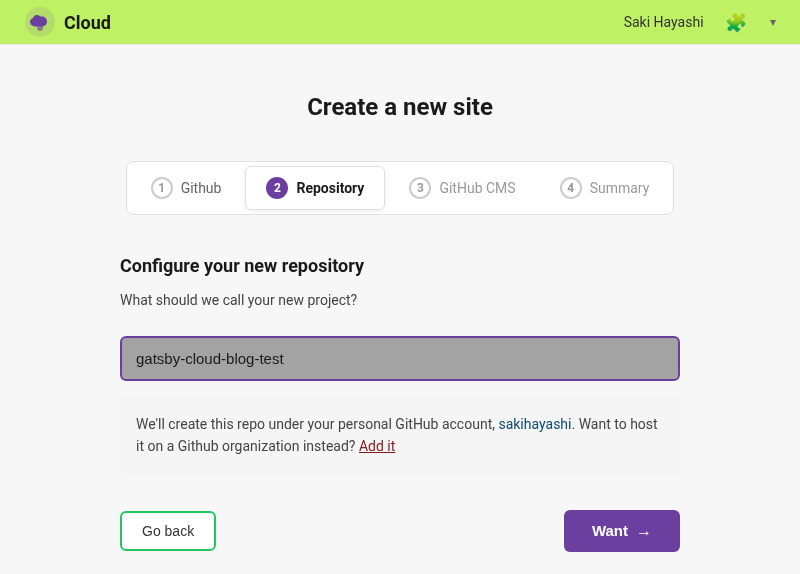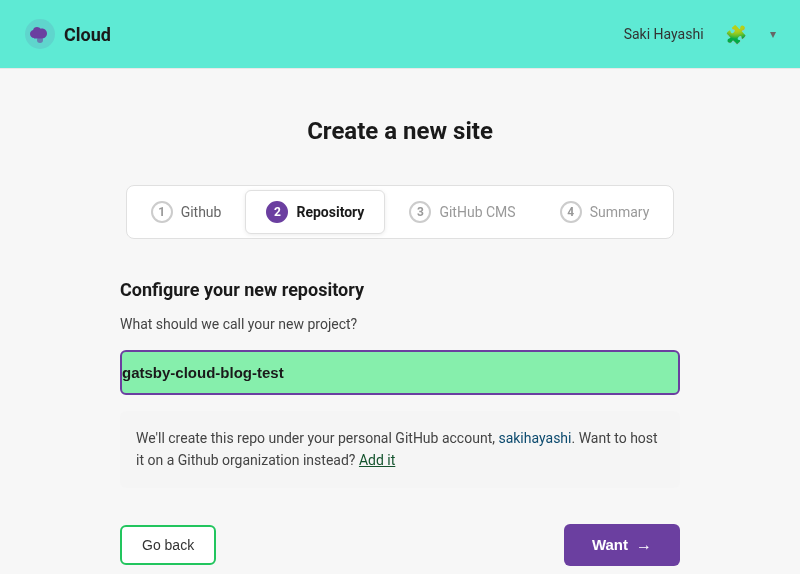--- a/index.html
+++ b/index.html
@@ -8,22 +8,22 @@
       background: #f7f7f7;
       min-height: 574px;
       width: 800px;
       color: #1a1a1a;
     }
     
     .header {
       display: flex;
       align-items: center;
       justify-content: space-between;
-      padding: 18px 24px;
-      background: #5eead4;
+      padding: 6px 24px;
+      background: #bef264;
       border-bottom: 1px solid #e8e8e8;
     }
     .logo-area {
       display: flex;
       align-items: center;
       gap: 8px;
     }
     .logo-icon {
       width: 32px;
       height: 32px;
@@ -123,49 +123,48 @@
     }
     .form-title {
       font-size: 18px;
       font-weight: 700;
       color: #1a1a1a;
       margin-bottom: 16px;
     }
     .form-label {
       font-size: 14px;
       color: #444;
-      margin-bottom: 18px;
+      margin-bottom: 28px;
       display: block;
     }
     .text-input {
       width: 100%;
-      padding: 12px 0;
+      padding: 12px 14px;
       border: 2px solid #6b3fa0;
       border-radius: 6px;
       font-size: 15px;
       color: #1a1a1a;
-      background: #86efac;
+      background: #a3a3a3;
       outline: none;
       margin-bottom: 16px;
-      font-weight: bold;
     }
     .info-box {
       background: #f5f5f5;
       border-radius: 6px;
       padding: 16px;
       font-size: 14px;
       color: #444;
       line-height: 1.6;
     }
     .info-box strong {
       font-weight: 400;
       color: #0c4a6e;
     }
     .info-box a {
-      color: #14532d;
+      color: #7f1d1d;
       text-decoration: underline;
       cursor: pointer;
       text-align: center;
     }
     
     .footer {
       display: flex;
       align-items: center;
       justify-content: space-between;
       width: 100%;

